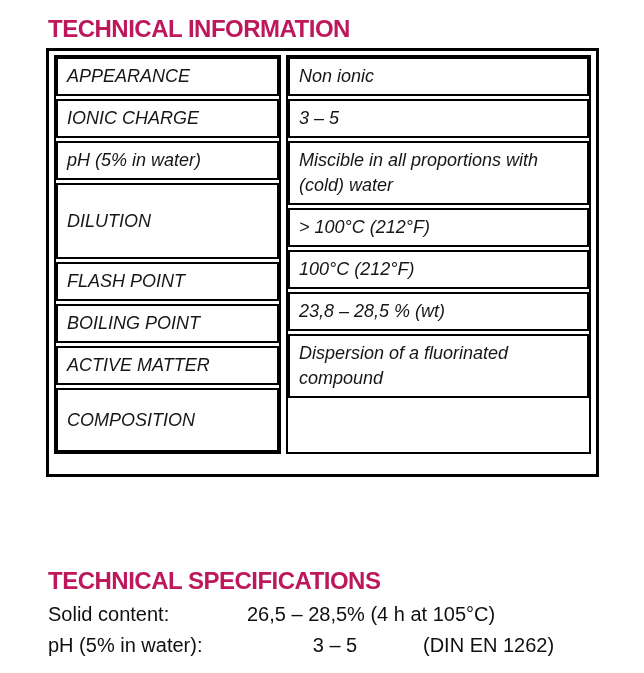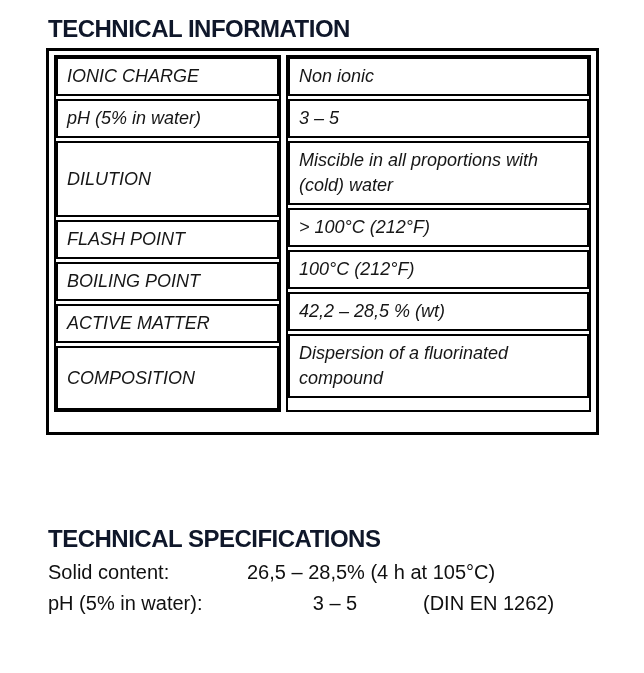--- a/index.html
+++ b/index.html
@@ -14,21 +14,21 @@
     font-family:"Liberation Sans", sans-serif;
     color:var(--text);
     -webkit-font-smoothing:antialiased;
   }
   .doc-heading{
     margin:15px 0 0 48px;
     font-size:24px;
     font-weight:bold;
     letter-spacing:-0.5px;
     line-height:28px;
-    color:#0f172a;
+    color:#be185d;
   }
   
   .info-table{
     box-sizing:border-box;
     margin:5px 0 0 46px;
     width:553px;
     border:3px solid var(--border);
     padding:4px 5px 20px 5px;
   }
   .info-cols{
@@ -78,35 +78,36 @@
   .spec-note{white-space:nowrap;}
 </style>
 </head>
 <body>
 
 <h1 class="doc-heading">TECHNICAL INFORMATION</h1>
 
 <div class="info-table">
   <div class="info-cols">
     <div class="info-col left">
+        <div class="cell" style="height: 39px;">APPEARANCE</div>
         <div class="cell" style="height: 39px;">IONIC CHARGE</div>
         <div class="cell" style="height: 39px;">pH (5% in water)</div>
         <div class="cell" style="height: 76px;">DILUTION</div>
         <div class="cell" style="height: 39px;">FLASH POINT</div>
         <div class="cell" style="height: 39px;">BOILING POINT</div>
         <div class="cell" style="height: 39px;">ACTIVE MATTER</div>
         <div class="cell" style="height: 64px; text-align: center;">COMPOSITION</div>
       </div>
     <div class="info-col right">
         <div class="cell" style="height: 39px;">Non ionic</div>
         <div class="cell" style="height: 39px;">3 – 5</div>
         <div class="cell" style="height: 64px;">Miscible in all proportions with (cold) water</div>
         <div class="cell" style="height: 39px;">&gt; 100°C (212°F)</div>
         <div class="cell" style="height: 39px; text-align: center;">100°C (212°F)</div>
-        <div class="cell" style="height: 39px;">42,2 – 28,5 % (wt)</div>
+        <div class="cell" style="height: 39px;">23,8 – 28,5 % (wt)</div>
         <div class="cell" style="height: 64px;">Dispersion of a fluorinated compound</div>
       </div>
   </div>
 </div>
 
 <h1 class="doc-heading specs-heading">TECHNICAL SPECIFICATIONS</h1>
 
 <div class="spec-rows">
     <div class="spec-row">
       <span class="spec-label">Solid content:</span>

